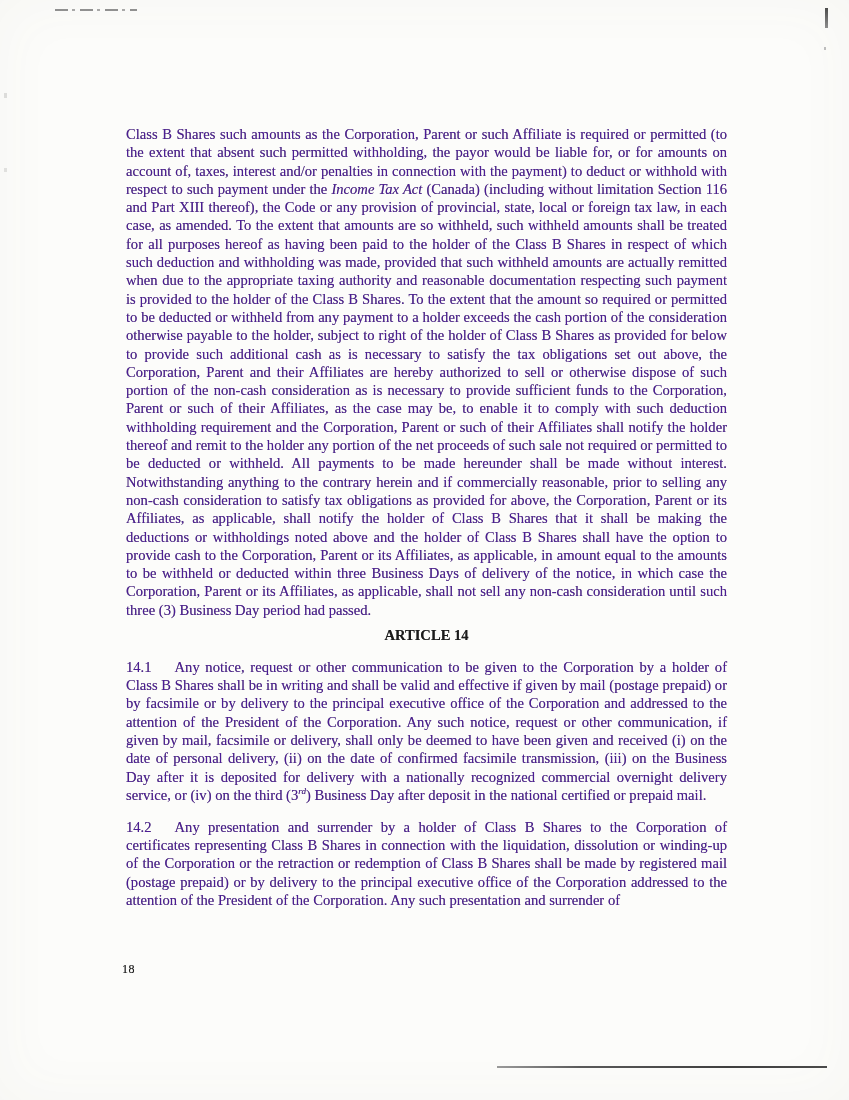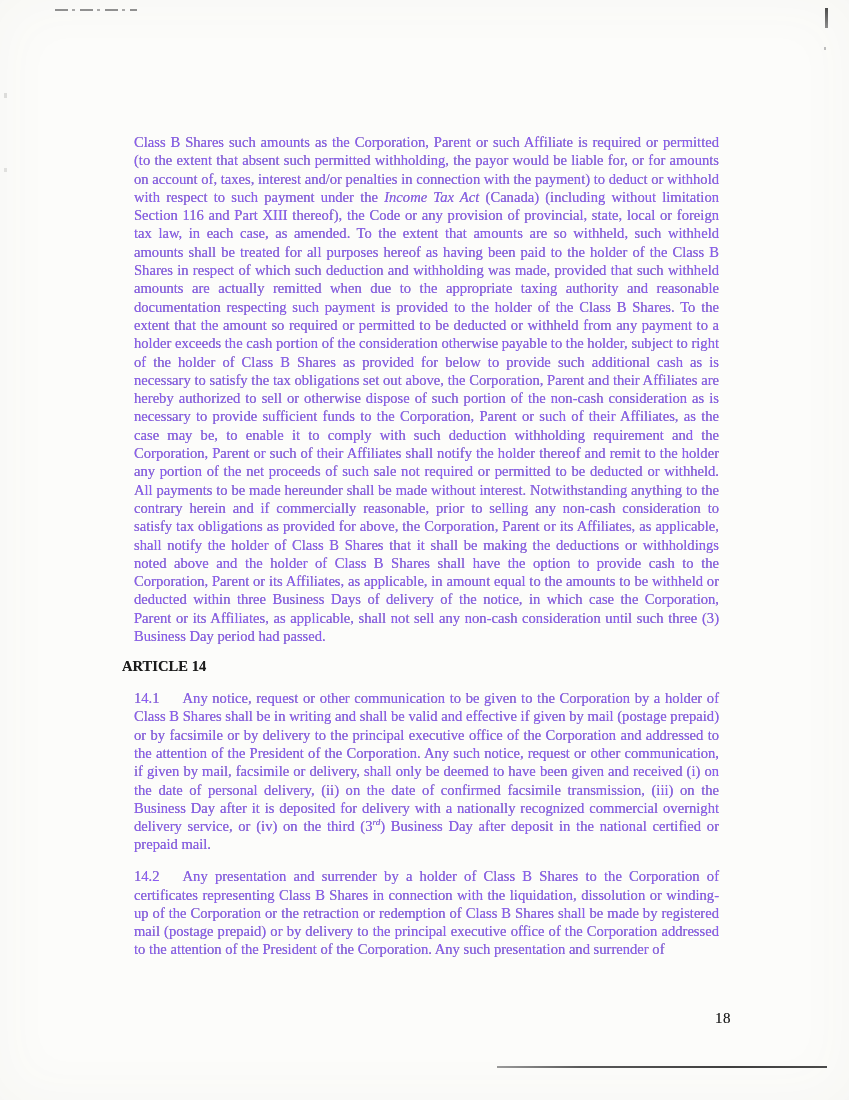--- a/index.html
+++ b/index.html
@@ -13,50 +13,50 @@
     font-family: "Liberation Serif", "DejaVu Serif", serif;
     color: #1b1b1b;
   }
   .content {
     position: absolute;
     left: 122px;
     top: 121px;
     width: 609px;
   }
   .para {
-    margin: 12px;
+    margin: 4px;
     font-size: 14.6px;
     line-height: 18.3px;
     text-align: justify;
-    color: #8b5cf6;
+    color: #4c1d95;
     text-shadow: 0 0 0.45px rgba(27,27,27,0.55);
   }
   .para.section { margin-top: 13.5px; }
   .heading {
     margin-top: 7px;
+    text-align: center;
     font-weight: bold;
     font-size: 14.6px;
     line-height: 18.3px;
     text-shadow: 0 0 0.45px rgba(27,27,27,0.55);
   }
   .seg-normal { font-style: normal; }
   .seg-italic { font-style: italic; }
   .seg-bold   { font-weight: normal; }
   .seg-sup    { vertical-align: super; font-size: 0.62em; line-height: 0; font-style: italic; }
   .seg-tab    { display: inline-block; width: 23px; }
   .page-number {
     position: absolute;
     left: 122px;
     top: 962px;
     width: 609px;
-    text-align: right;
-    font-size: 15px;
+    text-align: left;
+    font-size: 12px;
     letter-spacing: 0.5px;
     text-shadow: 0 0 0.45px rgba(27,27,27,0.55);
-    margin-top: 48px;
   }
   
   .artifact { position: absolute; }
   .dash-line {
     left: 55px; top: 9px; width: 82px; height: 2px; opacity: 0.75;
     background: repeating-linear-gradient(90deg,
       #6d6d6d 0 13px, transparent 13px 17px,
       #8d8d8d 17px 20px, transparent 20px 25px);
   }
   .tick {

